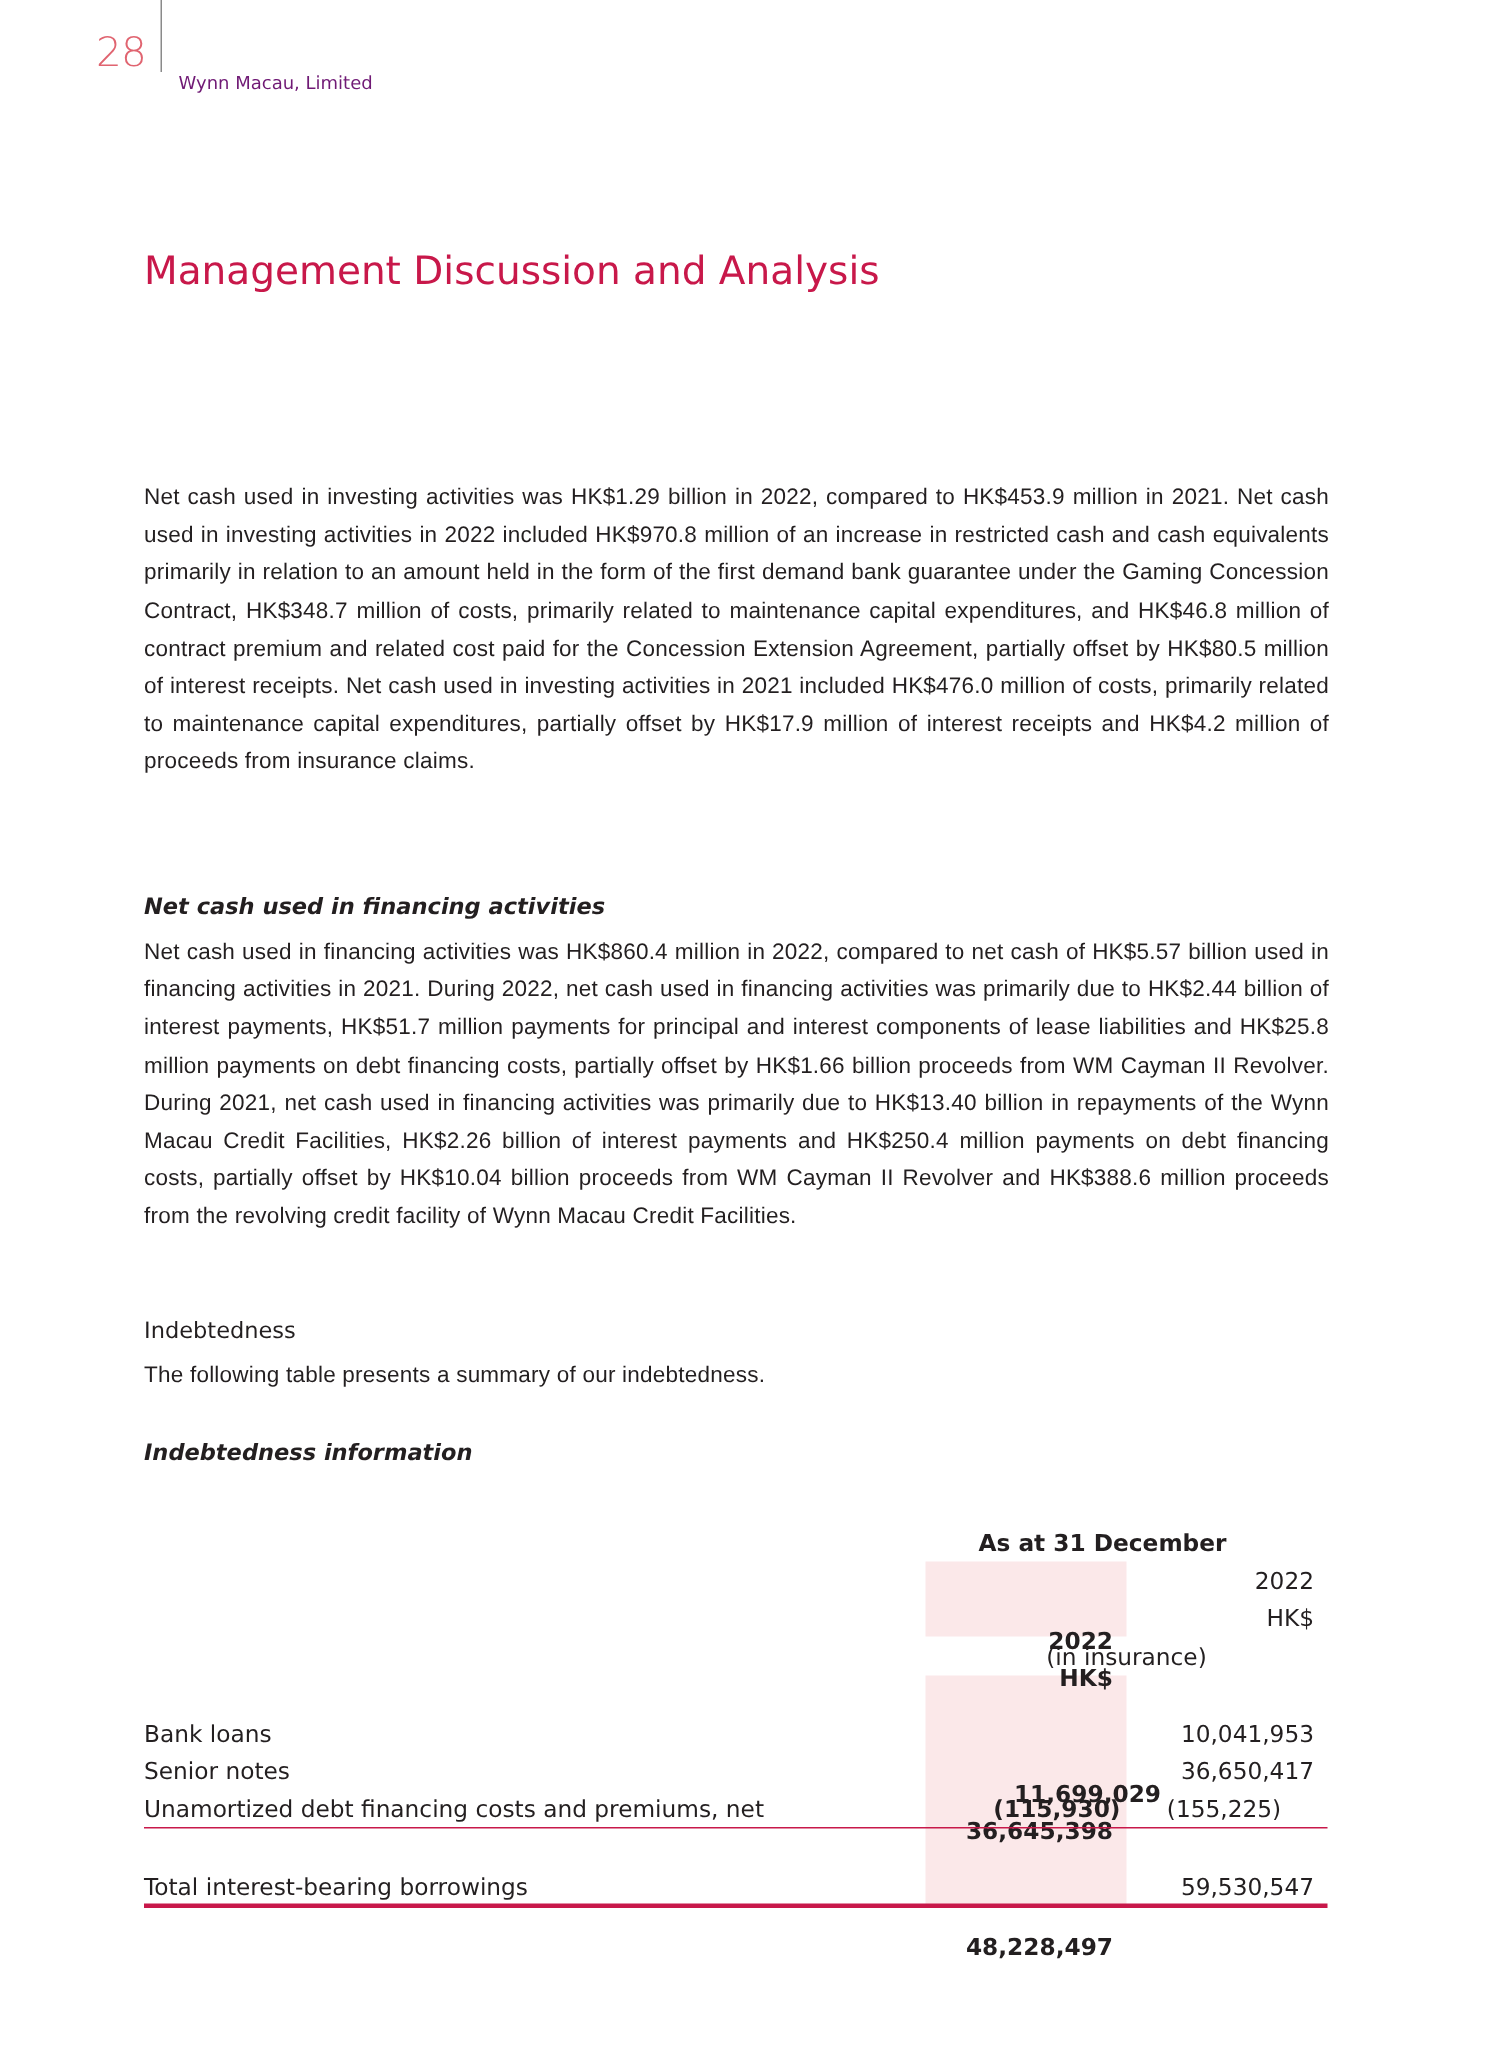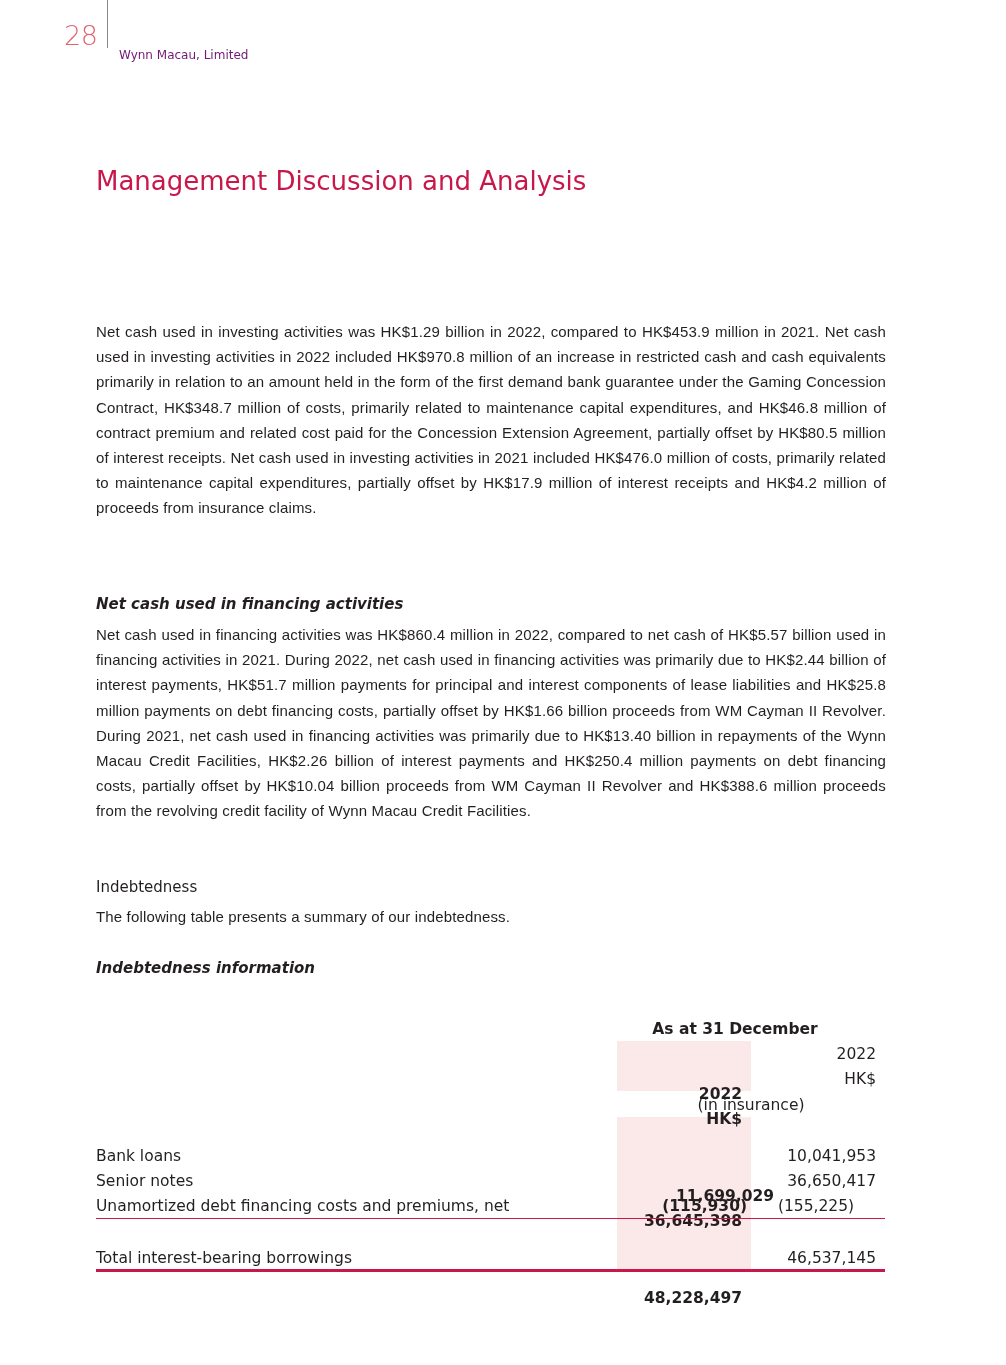--- a/index.html
+++ b/index.html
@@ -75,16 +75,16 @@
   <div class="tbl-text c21" style="top:1171px;">36,650,417</div>
 
   <div class="tbl-text lbl" style="top:1196px;">Unamortized debt financing costs and premiums, net</div>
   <div class="tbl-text c22p" style="top:1196px;">(115,930)</div>
   <div class="tbl-text c21p" style="top:1196px;">(155,225)</div>
 
   <div class="rule-thin" style="top:1218px;"></div>
 
   <div class="tbl-text lbl" style="top:1248px;">Total interest-bearing borrowings</div>
   <div class="tbl-text c22" style="top:1248px;">48,228,497</div>
-  <div class="tbl-text c21" style="top:1248px;">46,537,145</div>
+  <div class="tbl-text c21" style="top:1248px;">59,530,547</div>
 
   <div class="rule-thick" style="top:1269px;"></div>
 </div>
 
 </body></html>

